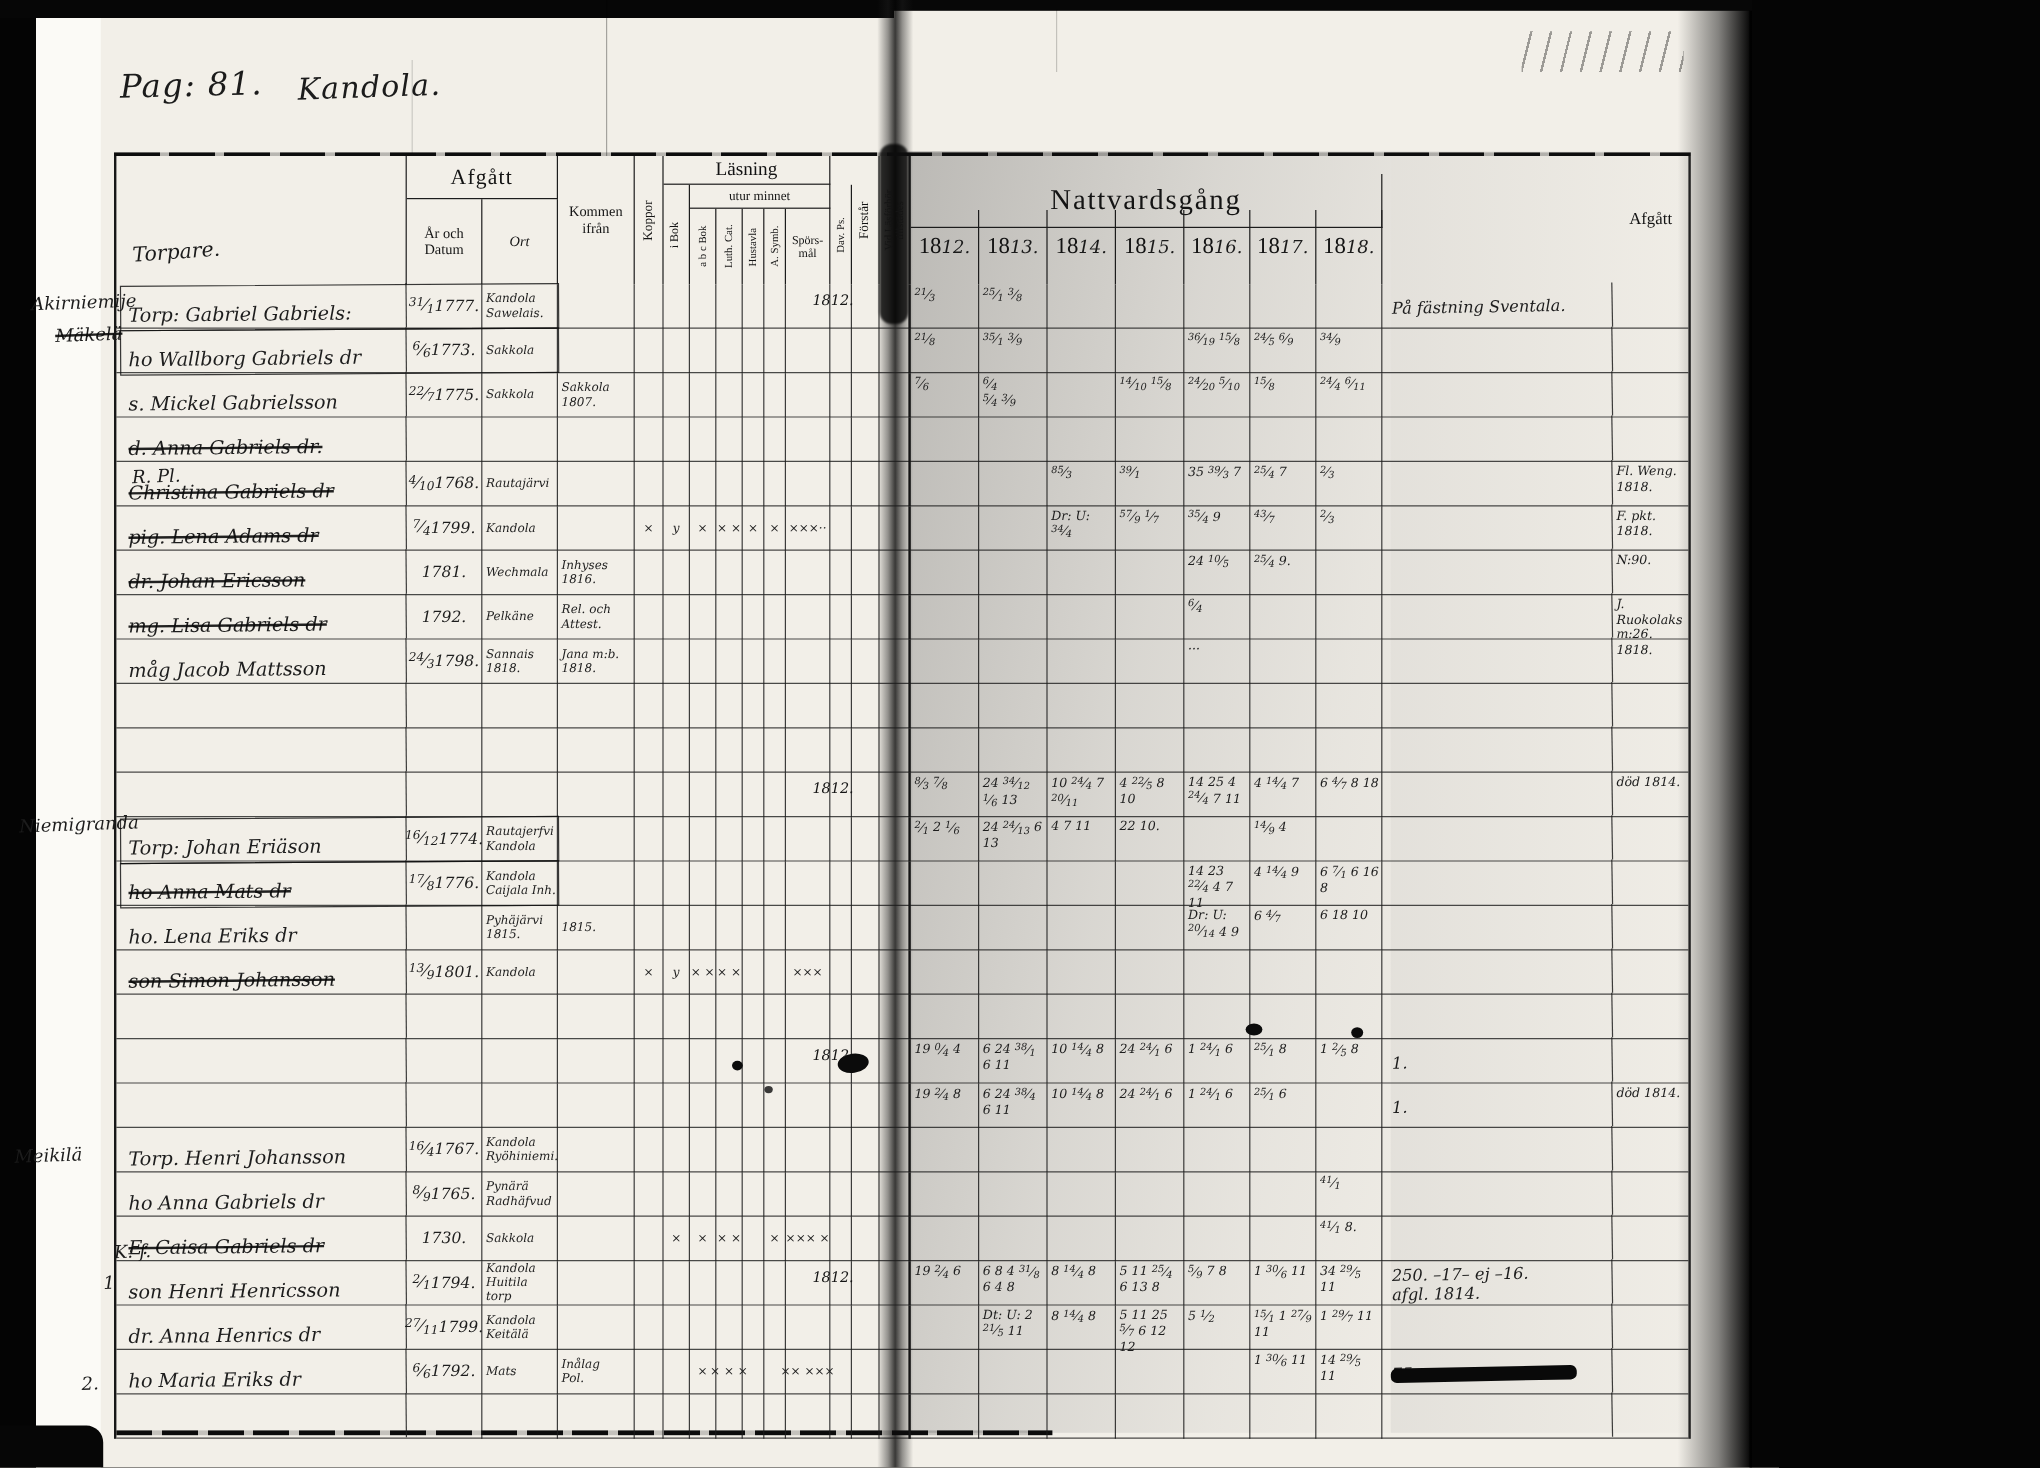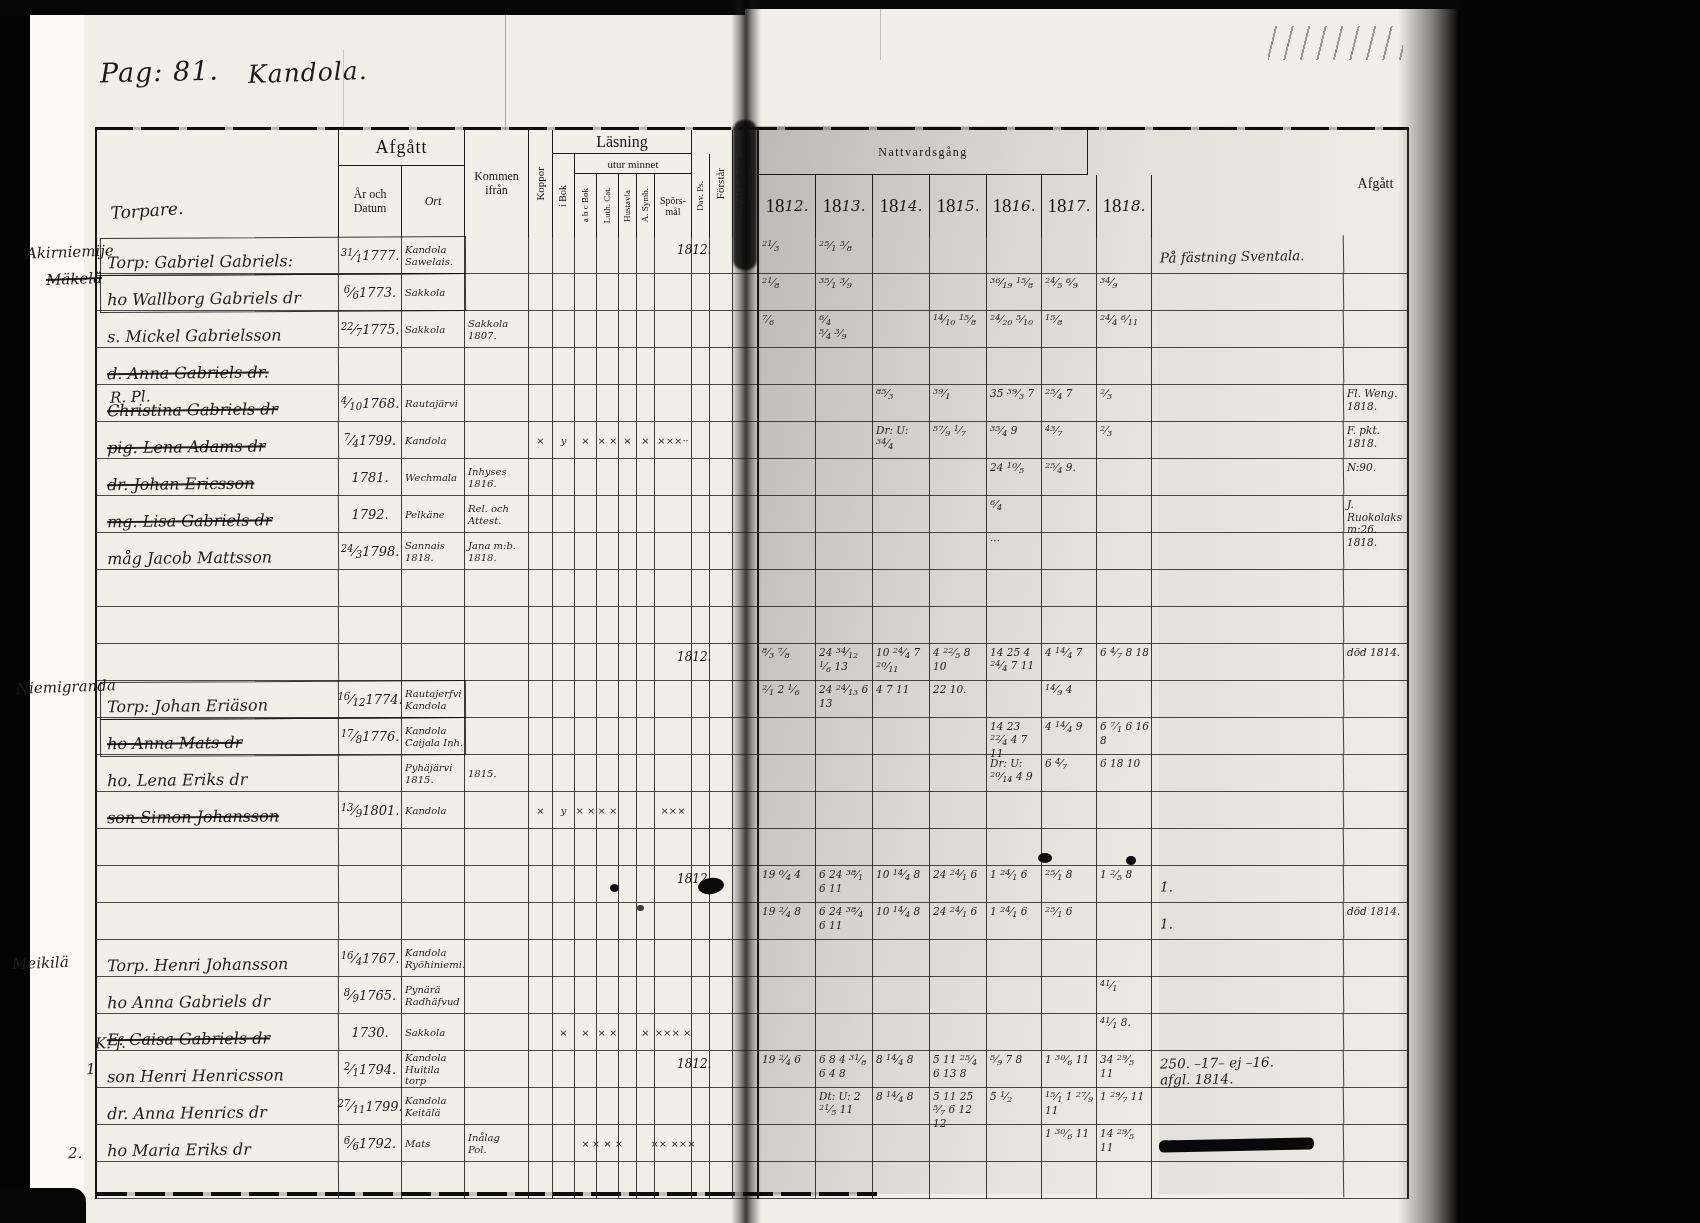--- a/index.html
+++ b/index.html
@@ -143,21 +143,21 @@
   <div class="hcell" style="left:595px;top:24px;width:18px;height:83px;">
     <span class="vert" style="font-size:9px;">Dav. Ps.</span>
   </div>
   <div class="hcell" style="left:613px;top:0;width:23px;height:107px;">
     <span class="vert" style="font-size:11px;">Förstår</span>
   </div>
   <div class="hcell" style="left:636px;top:0;width:26px;height:107px;border-right:2px solid #151515;">
     <span class="vert" style="font-size:9px;white-space:pre-line;">Vid Läsförhör
 tillstädes</span>
   </div>
-  <div class="hcell hb" style="left:662px;top:0;width:329px;height:45px;font-size:12px;letter-spacing:1.5px;">Nattvardsgång</div>
+  <div class="hcell hb" style="left:662px;top:15px;width:393px;height:45px;font-size:24px;letter-spacing:1.5px;">Nattvardsgång</div>
   <div id="years-row">
       <div class="hcell" style="left: 662px; top: 45px; width: 57px; height: 62px;">
         <span class="year-print">18</span>
         <span class="year-script">12.</span>
       </div>
       <div class="hcell" style="left: 719px; top: 45px; width: 57px; height: 62px;">
         <span class="year-print">18</span>
         <span class="year-script">13.</span>
       </div>
       <div class="hcell" style="left: 776px; top: 45px; width: 57px; height: 62px;">

